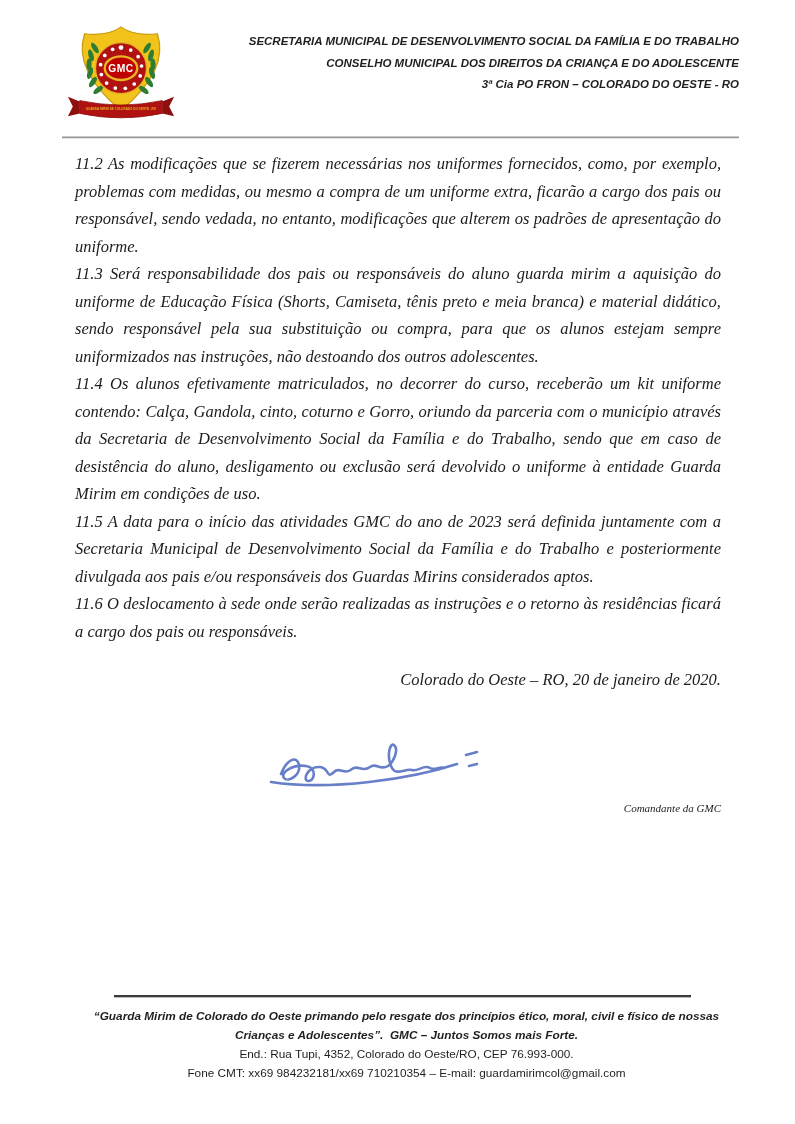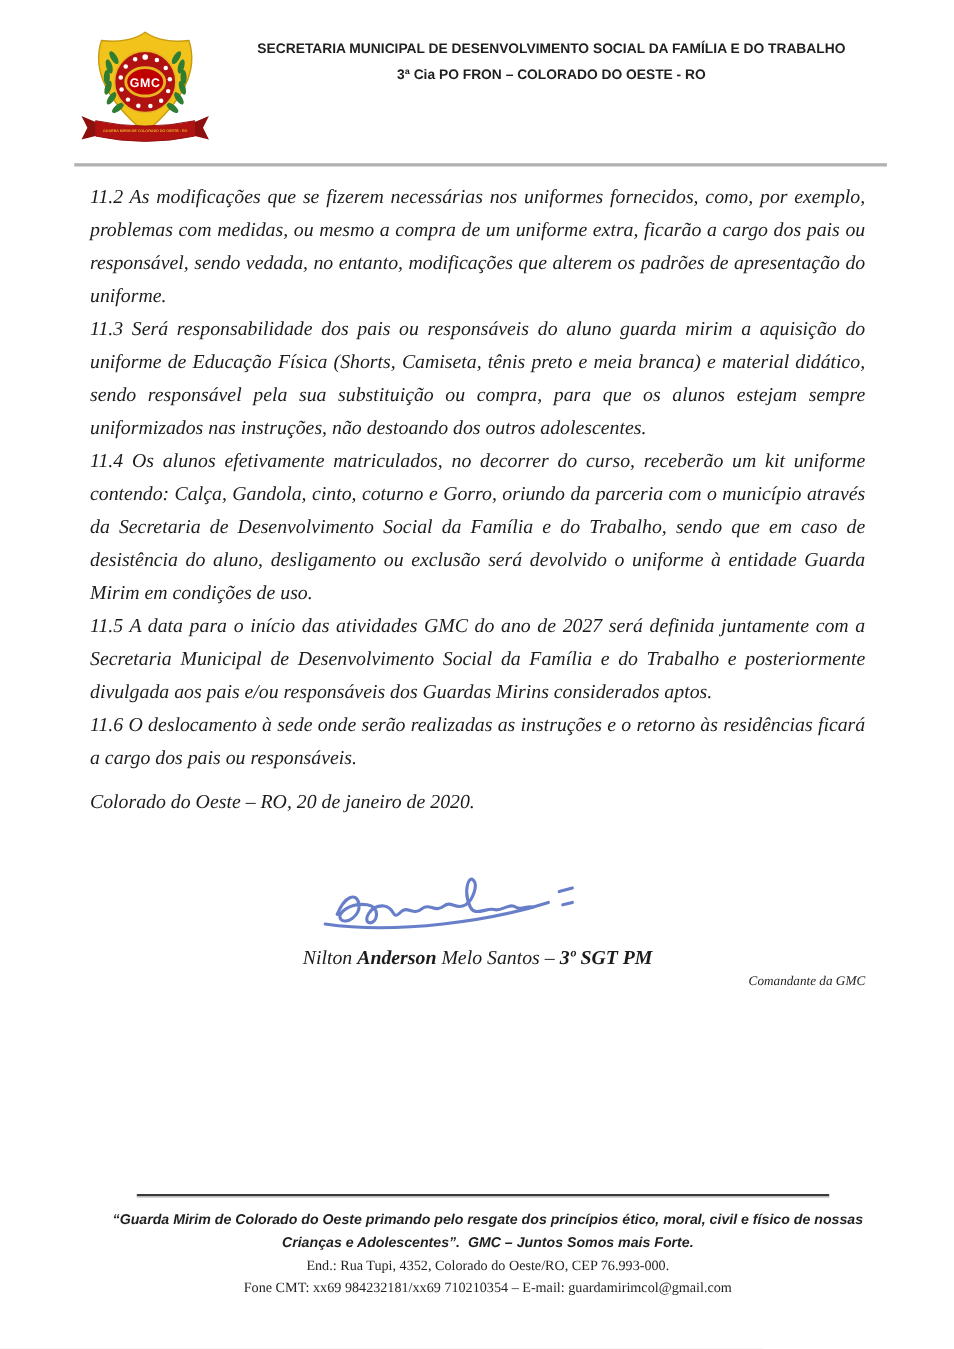--- a/index.html
+++ b/index.html
@@ -14,44 +14,44 @@
     overflow:hidden;
   }
 
   
   .header {
     position:absolute; top:24px; left:62px; right:56px;
     display:flex; align-items:flex-start;
   }
   .logo-box { width:118px; height:108px; flex:0 0 118px; }
   .org-lines {
-    flex:1; text-align:center;
+    flex:1; text-align:right;
     font-family:"Liberation Sans", sans-serif;
     font-weight:bold; font-size:11.5px; line-height:21.5px;
-    color:#1f1f1f; padding-top:7px;
+    color:#1f1f1f; padding-top:7px;font-style:italic;
   }
   .divider {
     position:absolute; top:136px; left:62px; right:56px;
     height:3px;
     background:#9a9a9a;
     border-bottom:1px solid #e2e2e2;
     border-top:1px solid #c8c8c8;
   }
 
   
   .doc-body {
     position:absolute; top:150px; left:75px; width:646px;
     font-size:16.5px; line-height:27.5px;
     text-align:justify;
     font-style:italic;
   }
   .doc-body p { margin:0; }
   .dateline {
-    margin-top:9px;
-    text-align:left;
+    margin-top:21px;
+    text-align:right;
   }
 
   
   .sig-block { margin-top:32px; text-align:center; }
   .sig-svg { display:block; margin:0 auto; transform:translateX(-22px); }
   .sig-name { font-size:16.5px; line-height:20px; text-align:center; margin-top:2px; }
   .sig-role { font-size:11px; line-height:20px; text-align:right; }
   .b { font-weight:bold; }
 
   
@@ -67,21 +67,21 @@
     border-bottom:1px solid #bdbdbd;
     height:3px;
   }
   .footer-quote {
     width:660px; margin:9px auto 0;
     font-weight:bold; font-style:italic;
     font-size:11.8px; line-height:19px;
     text-align:center;
   }
   .footer-line {
-    font-size:11.8px; line-height:19px; text-align:center;font-family:Liberation Serif, serif;
+    font-size:11.8px; line-height:19px; text-align:center;
   }
 </style>
 </head>
 <body>
 
 <div class="page">
 
   <div class="header">
     <div class="logo-box">
       <svg width="118" height="108" viewBox="0 0 120 108" xmlns="http://www.w3.org/2000/svg">
@@ -128,47 +128,45 @@
         <text x="60" y="48" text-anchor="middle" font-family="Liberation Sans, sans-serif" font-size="10.5" font-weight="bold" fill="#ffffff" letter-spacing="0.5">GMC</text>
 
         <path d="M18 78 L6 73 L11 83 L6 93 L18 90 Z" fill="#8F0E0E"></path>
         <path d="M102 78 L114 73 L109 83 L114 93 L102 90 Z" fill="#8F0E0E"></path>
         <path d="M18 77 Q60 86 102 77 L102 90 Q60 99 18 90 Z" fill="#B01212" stroke="#8F0E0E" stroke-width="0.8"></path>
         <text x="60" y="86.5" text-anchor="middle" font-family="Liberation Sans, sans-serif" font-size="3.1" font-weight="bold" fill="#E8B422">GUARDA MIRIM DE COLORADO DO OESTE - RO</text>
       </svg>
     </div>
     <div class="org-lines">
       <div>SECRETARIA MUNICIPAL DE DESENVOLVIMENTO SOCIAL DA FAMÍLIA E DO TRABALHO</div>
+      <div>CONSELHO MUNICIPAL DOS DIREITOS DA CRIANÇA E DO ADOLESCENTE</div>
       <div>3ª Cia PO FRON – COLORADO DO OESTE - RO</div>
     </div>
   </div>
 
   <div class="divider"></div>
 
   <div class="doc-body">
     <p>11.2 As modificações que se fizerem necessárias nos uniformes fornecidos, como, por exemplo, problemas com medidas, ou mesmo a compra de um uniforme extra, ficarão a cargo dos pais ou responsável, sendo vedada, no entanto, modificações que alterem os padrões de apresentação do uniforme.</p>
     <p>11.3 Será responsabilidade dos pais ou responsáveis do aluno guarda mirim a aquisição do uniforme de Educação Física (Shorts, Camiseta, tênis preto e meia branca) e material didático, sendo responsável pela sua substituição ou compra, para que os alunos estejam sempre uniformizados nas instruções, não destoando dos outros adolescentes.</p>
     <p>11.4 Os alunos efetivamente matriculados, no decorrer do curso, receberão um kit uniforme contendo: Calça, Gandola, cinto, coturno e Gorro, oriundo da parceria com o município através da Secretaria de Desenvolvimento Social da Família e do Trabalho, sendo que em caso de desistência do aluno, desligamento ou exclusão será devolvido o uniforme à entidade Guarda Mirim em condições de uso.</p>
-    <p>11.5 A data para o início das atividades GMC do ano de 2027 será definida juntamente com a Secretaria Municipal de Desenvolvimento Social da Família e do Trabalho e posteriormente divulgada aos pais e/ou responsáveis dos Guardas Mirins considerados aptos.</p>
+    <p>11.5 A data para o início das atividades GMC do ano de 2023 será definida juntamente com a Secretaria Municipal de Desenvolvimento Social da Família e do Trabalho e posteriormente divulgada aos pais e/ou responsáveis dos Guardas Mirins considerados aptos.</p>
     <p>11.6 O deslocamento à sede onde serão realizadas as instruções e o retorno às residências ficará a cargo dos pais ou responsáveis.</p>
 
     <div class="dateline">Colorado do Oeste – RO, 20 de janeiro de 2020.</div>
 
     <div class="sig-block">
       <svg class="sig-svg" width="230" height="72" viewBox="0 0 230 72" xmlns="http://www.w3.org/2000/svg">
         <g fill="none" stroke="#5b74c4" stroke-width="2.6" stroke-linecap="round" stroke-linejoin="round" opacity="0.92">
           <path d="M20 48 C26 33 36 29 38 39 C40 49 27 57 23 52 C19 47 31 38 45 40 C57 42 53 56 47 55 C41 54 47 40 59 41 C69 42 65 54 73 46 C79 40 83 50 91 43 C97 38 101 47 109 41 C115 36 119 45 127 40 C133 36 138 23 133 19 C129 16 125 30 131 42 C135 50 145 42 151 44 C157 46 163 38 169 42 C173 45 179 40 183 42"></path>
           <path d="M10 56 C70 65 150 53 196 38"></path>
           <path d="M205 29 l11 -3"></path>
           <path d="M208 40 l8 -2"></path>
         </g>
       </svg>
-      <div class="sig-name">
-        <span>Nilton </span><span class="b">Anderson</span><span> Melo Santos – </span><span class="b">3º SGT PM</span>
-      </div>
       <div class="sig-role">Comandante da GMC</div>
     </div>
   </div>
 
   <div class="footer">
     <div class="footer-rule"></div>
     <div class="footer-quote">“Guarda Mirim de Colorado do Oeste primando pelo resgate dos princípios ético, moral, civil e físico de nossas Crianças e Adolescentes”. &nbsp;GMC – Juntos Somos mais Forte.</div>
     <div class="footer-line">End.: Rua Tupi, 4352, Colorado do Oeste/RO, CEP 76.993-000.</div>
     <div class="footer-line">Fone CMT: xx69 984232181/xx69 710210354 – E-mail: guardamirimcol@gmail.com</div>
   </div>

